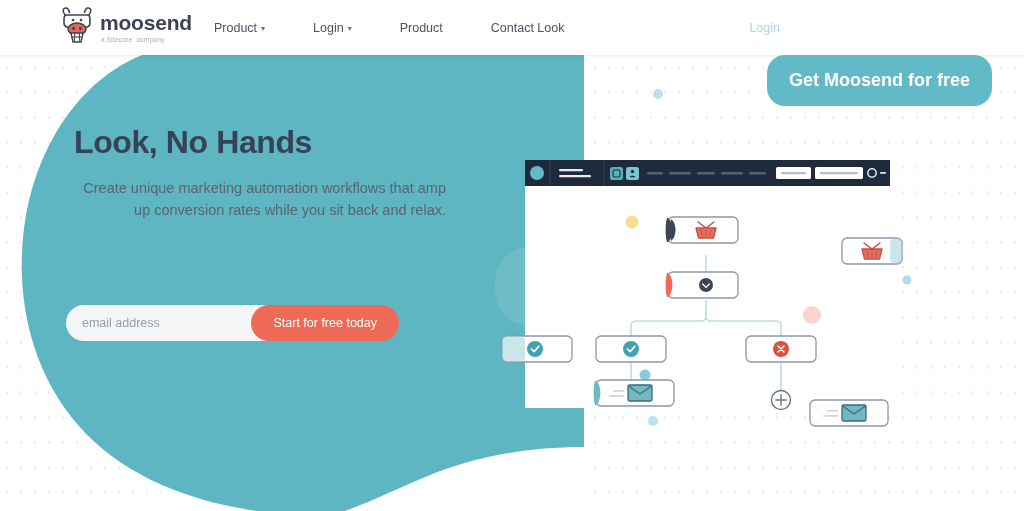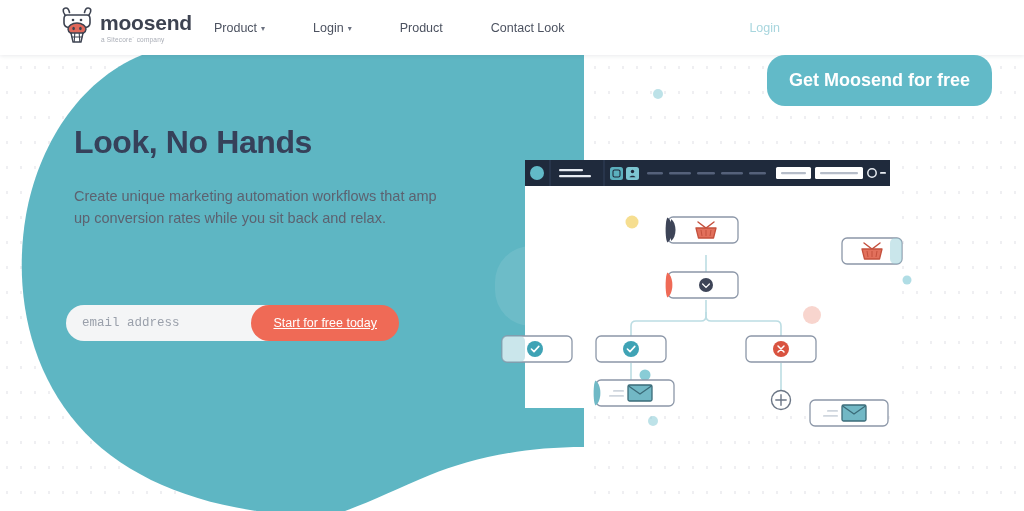--- a/index.html
+++ b/index.html
@@ -143,25 +143,26 @@
   }
   .hero-title {
     margin: 0;
     font-size: 32px;
     font-weight: bold;
     color: #36415a;
     letter-spacing: -0.4px;
     line-height: 1.1;
   }
   .hero-sub {
-    margin: 26px 0 0 0;
+    margin: 18px 0 0 0;
     font-size: 14.5px;
     line-height: 1.48;
     color: #5c6270;
     width: 372px;
+    text-align: right;
   }
 
   
   .signup {
     position: absolute;
     left: 66px; top: 305px;
     width: 301px; height: 36px;
     background: #f4f5f6;
     border-radius: 18px;
     display: flex; align-items: center;
@@ -169,37 +170,37 @@
   }
   .email-input {
     flex: 1;
     height: 36px;
     border: none;
     outline: none;
     background: transparent;
     padding-left: 16px;
     font-size: 12.5px;
     color: #5c6270;
-    font-family: Liberation Mono, monospace;
+    font-family: Liberation Sans, sans-serif;
   }
   .email-input::placeholder { color: #9aa0ab; }
   .start-btn {
     position: absolute;
     right: -32px; top: 0;
     height: 36px;
     padding: 0 22px;
     border: none;
     border-radius: 18px;
     background: #ef6a56;
     color: #fff;
     font-size: 12.5px;
     font-family: "Liberation Sans", sans-serif;
     cursor: pointer;
     white-space: nowrap;
-    display: flex; align-items: center; justify-content: center; text-decoration: underline;
+    display: flex; align-items: center; justify-content: center;
   }
 
   
   .illustration {
     position: absolute;
     left: 440px; top: 50px;
     width: 584px; height: 461px;
     z-index: 15;
   }
 </style>

